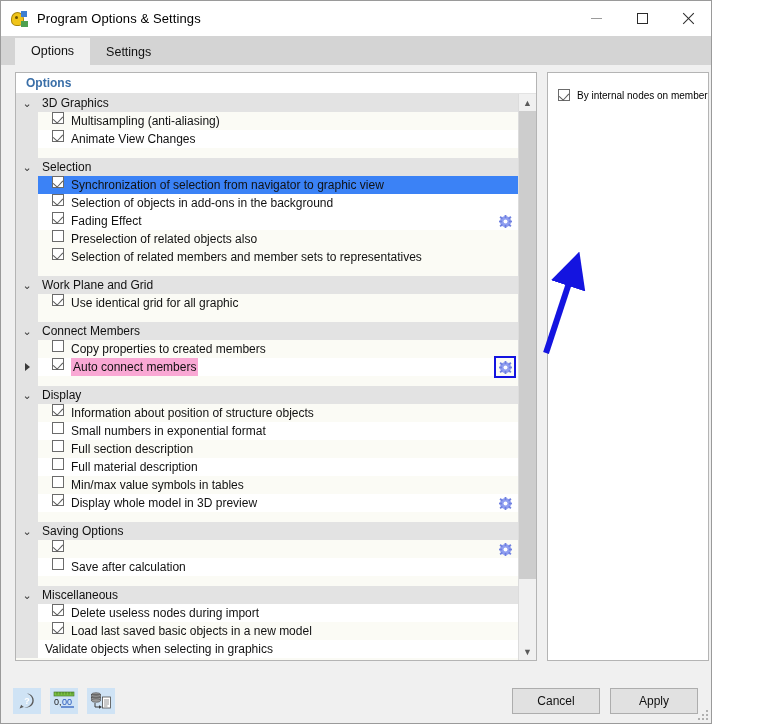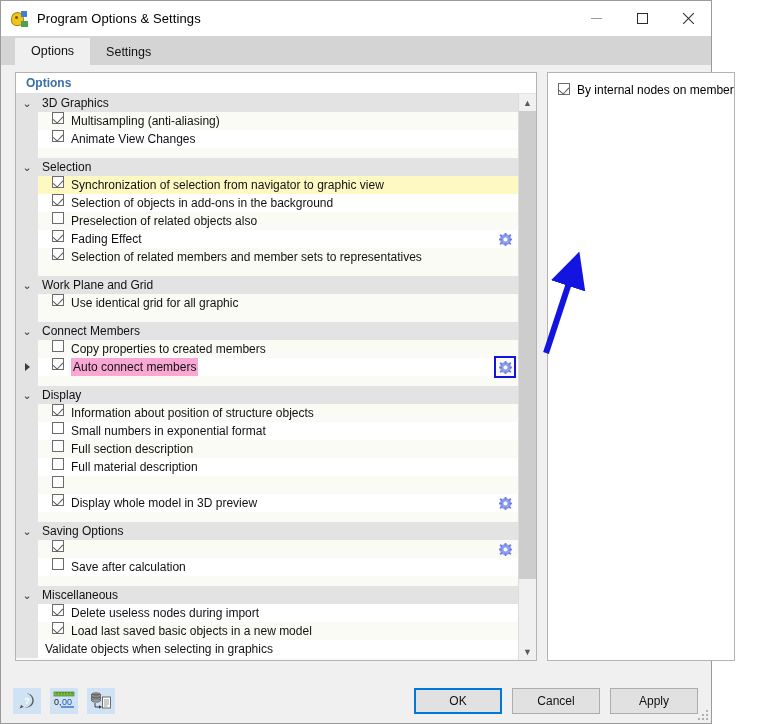--- a/index.html
+++ b/index.html
@@ -75,21 +75,21 @@
     font-size:12px;color:#111;
   }
   .grp .chev{width:22px;text-align:center;color:#3b3b3b;font-size:11px;line-height:18px;}
   .grp .gname{padding-left:4px;}
 
   .row{
     height:18px;line-height:18px;display:flex;align-items:flex-start;position:relative;
     background:#fbfbf5;font-size:12px;color:#111;
   }
   .row.alt{background:#ffffff;}
-  .row.sel{background:#fef9c3;}
+  .row.sel{background:#3b82f6;}
   .row .gutter{width:22px;height:18px;flex:0 0 auto;background:#e3e3e3;
     display:flex;align-items:center;justify-content:center;}
   .row .expander{
     width:0;height:0;border-left:5px solid #3b3b3b;
     border-top:4px solid transparent;border-bottom:4px solid transparent;
   }
   .cb{
     width:12px;height:12px;border:1px solid #6b6b6b;background:#fff;box-sizing:border-box;
     margin-left:14px;flex:0 0 auto;position:relative;
   }
@@ -118,21 +118,21 @@
     display:flex;flex-direction:column;position:relative;
   }
   .sb-arrow{height:17px;flex:0 0 auto;display:flex;align-items:center;justify-content:center;color:#5a5a5a;font-size:9px;}
   .sb-track{flex:1 1 auto;position:relative;}
   .sb-thumb{position:absolute;left:0;top:0;width:17px;height:468px;background:#cdcdcd;}
 
   .right-pane{
     flex:1 1 auto;border:1px solid #b4b4b4;background:#ffffff;box-sizing:border-box;
     height:589px;padding:10px 0 0 8px;
   }
-  .rrow{display:flex;align-items:flex-start;height:18px;font-size:12px;}
+  .rrow{display:flex;align-items:flex-end;height:18px;font-size:10px;}
   .rrow .cb{margin-left:2px;}
 
   
   .anno{position:absolute;left:0;top:0;width:782px;height:724px;pointer-events:none;}
 
   
   .footer{
     height:44px;flex:0 0 auto;background:#f0f0f0;display:flex;align-items:center;
     padding:0 12px 0 12px;box-sizing:border-box;position:relative;
   }
@@ -210,25 +210,20 @@
             </div>
             <div class="row sel">
               <span class="gutter"></span>
               <span class="cb on"></span>
               <span class="lbl">Synchronization of selection from navigator to graphic view</span>
             </div>
             <div class="row alt">
               <span class="gutter"></span>
               <span class="cb on"></span>
               <span class="lbl">Selection of objects in add-ons in the background</span>
-            </div>
-            <div class="row">
-              <span class="gutter"></span>
-              <span class="cb"></span>
-              <span class="lbl">Preselection of related objects also</span>
             </div>
             <div class="row alt">
               <span class="gutter"></span>
               <span class="cb on"></span>
               <span class="lbl">Fading Effect</span>
               <span class="gear">
                 <svg width="13" height="13" viewBox="0 0 13 13">
                   <circle cx="6.5" cy="6.5" r="5.6" fill="#8f9ef0"></circle>
                   <g fill="#6f80e0">
                     <rect x="5.6" y="0" width="1.8" height="3"></rect>
@@ -239,20 +234,25 @@
                     <rect x="9.9" y="8.9" width="1.8" height="3" transform="rotate(-45 10.8 10.4)"></rect>
                     <rect x="9.9" y="1.3" width="1.8" height="3" transform="rotate(45 10.8 2.8)"></rect>
                     <rect x="1.3" y="8.9" width="1.8" height="3" transform="rotate(45 2.2 10.4)"></rect>
                   </g>
                   <circle cx="6.5" cy="6.5" r="2" fill="#ffffff"></circle>
                 </svg>
               </span>
             </div>
             <div class="row">
               <span class="gutter"></span>
+              <span class="cb"></span>
+              <span class="lbl">Preselection of related objects also</span>
+            </div>
+            <div class="row">
+              <span class="gutter"></span>
               <span class="cb on"></span>
               <span class="lbl">Selection of related members and member sets to representatives</span>
             </div>
             <div class="spacer">
               <span class="gutter"></span>
             </div>
             <div class="grp">
               <span class="chev">⌄</span>
               <span class="gname">Work Plane and Grid</span>
             </div>
@@ -319,20 +319,21 @@
               <span class="lbl">Full section description</span>
             </div>
             <div class="row alt">
               <span class="gutter"></span>
               <span class="cb"></span>
               <span class="lbl">Full material description</span>
             </div>
             <div class="row">
               <span class="gutter"></span>
               <span class="cb"></span>
+              <span class="lbl">Min/max value symbols in tables</span>
             </div>
             <div class="row alt">
               <span class="gutter"></span>
               <span class="cb on"></span>
               <span class="lbl">Display whole model in 3D preview</span>
               <span class="gear">
                 <svg width="13" height="13" viewBox="0 0 13 13">
                   <circle cx="6.5" cy="6.5" r="5.6" fill="#8f9ef0"></circle>
                   <g fill="#6f80e0">
                     <rect x="5.6" y="0" width="1.8" height="3"></rect>
@@ -459,21 +460,20 @@
           <g stroke="#6a6a6a" stroke-width="0.7">
             <line x1="14" y1="9" x2="19" y2="9"></line>
               <line x1="14" y1="11" x2="19" y2="11"></line>
             <line x1="14" y1="13" x2="19" y2="13"></line>
               <line x1="14" y1="15" x2="17.5" y2="15"></line>
           </g>
         </svg>
       </div>
     </div>
     <div class="actions">
-      <div class="btn primary">OK</div>
       <div class="btn">Cancel</div>
       <div class="btn">Apply</div>
     </div>
     <div class="grip">
       <i style="right:0;bottom:0"></i>
         <i style="right:4px;bottom:0"></i>
         <i style="right:8px;bottom:0"></i>
       <i style="right:0;bottom:4px"></i>
         <i style="right:4px;bottom:4px"></i>
       <i style="right:0;bottom:8px"></i>

